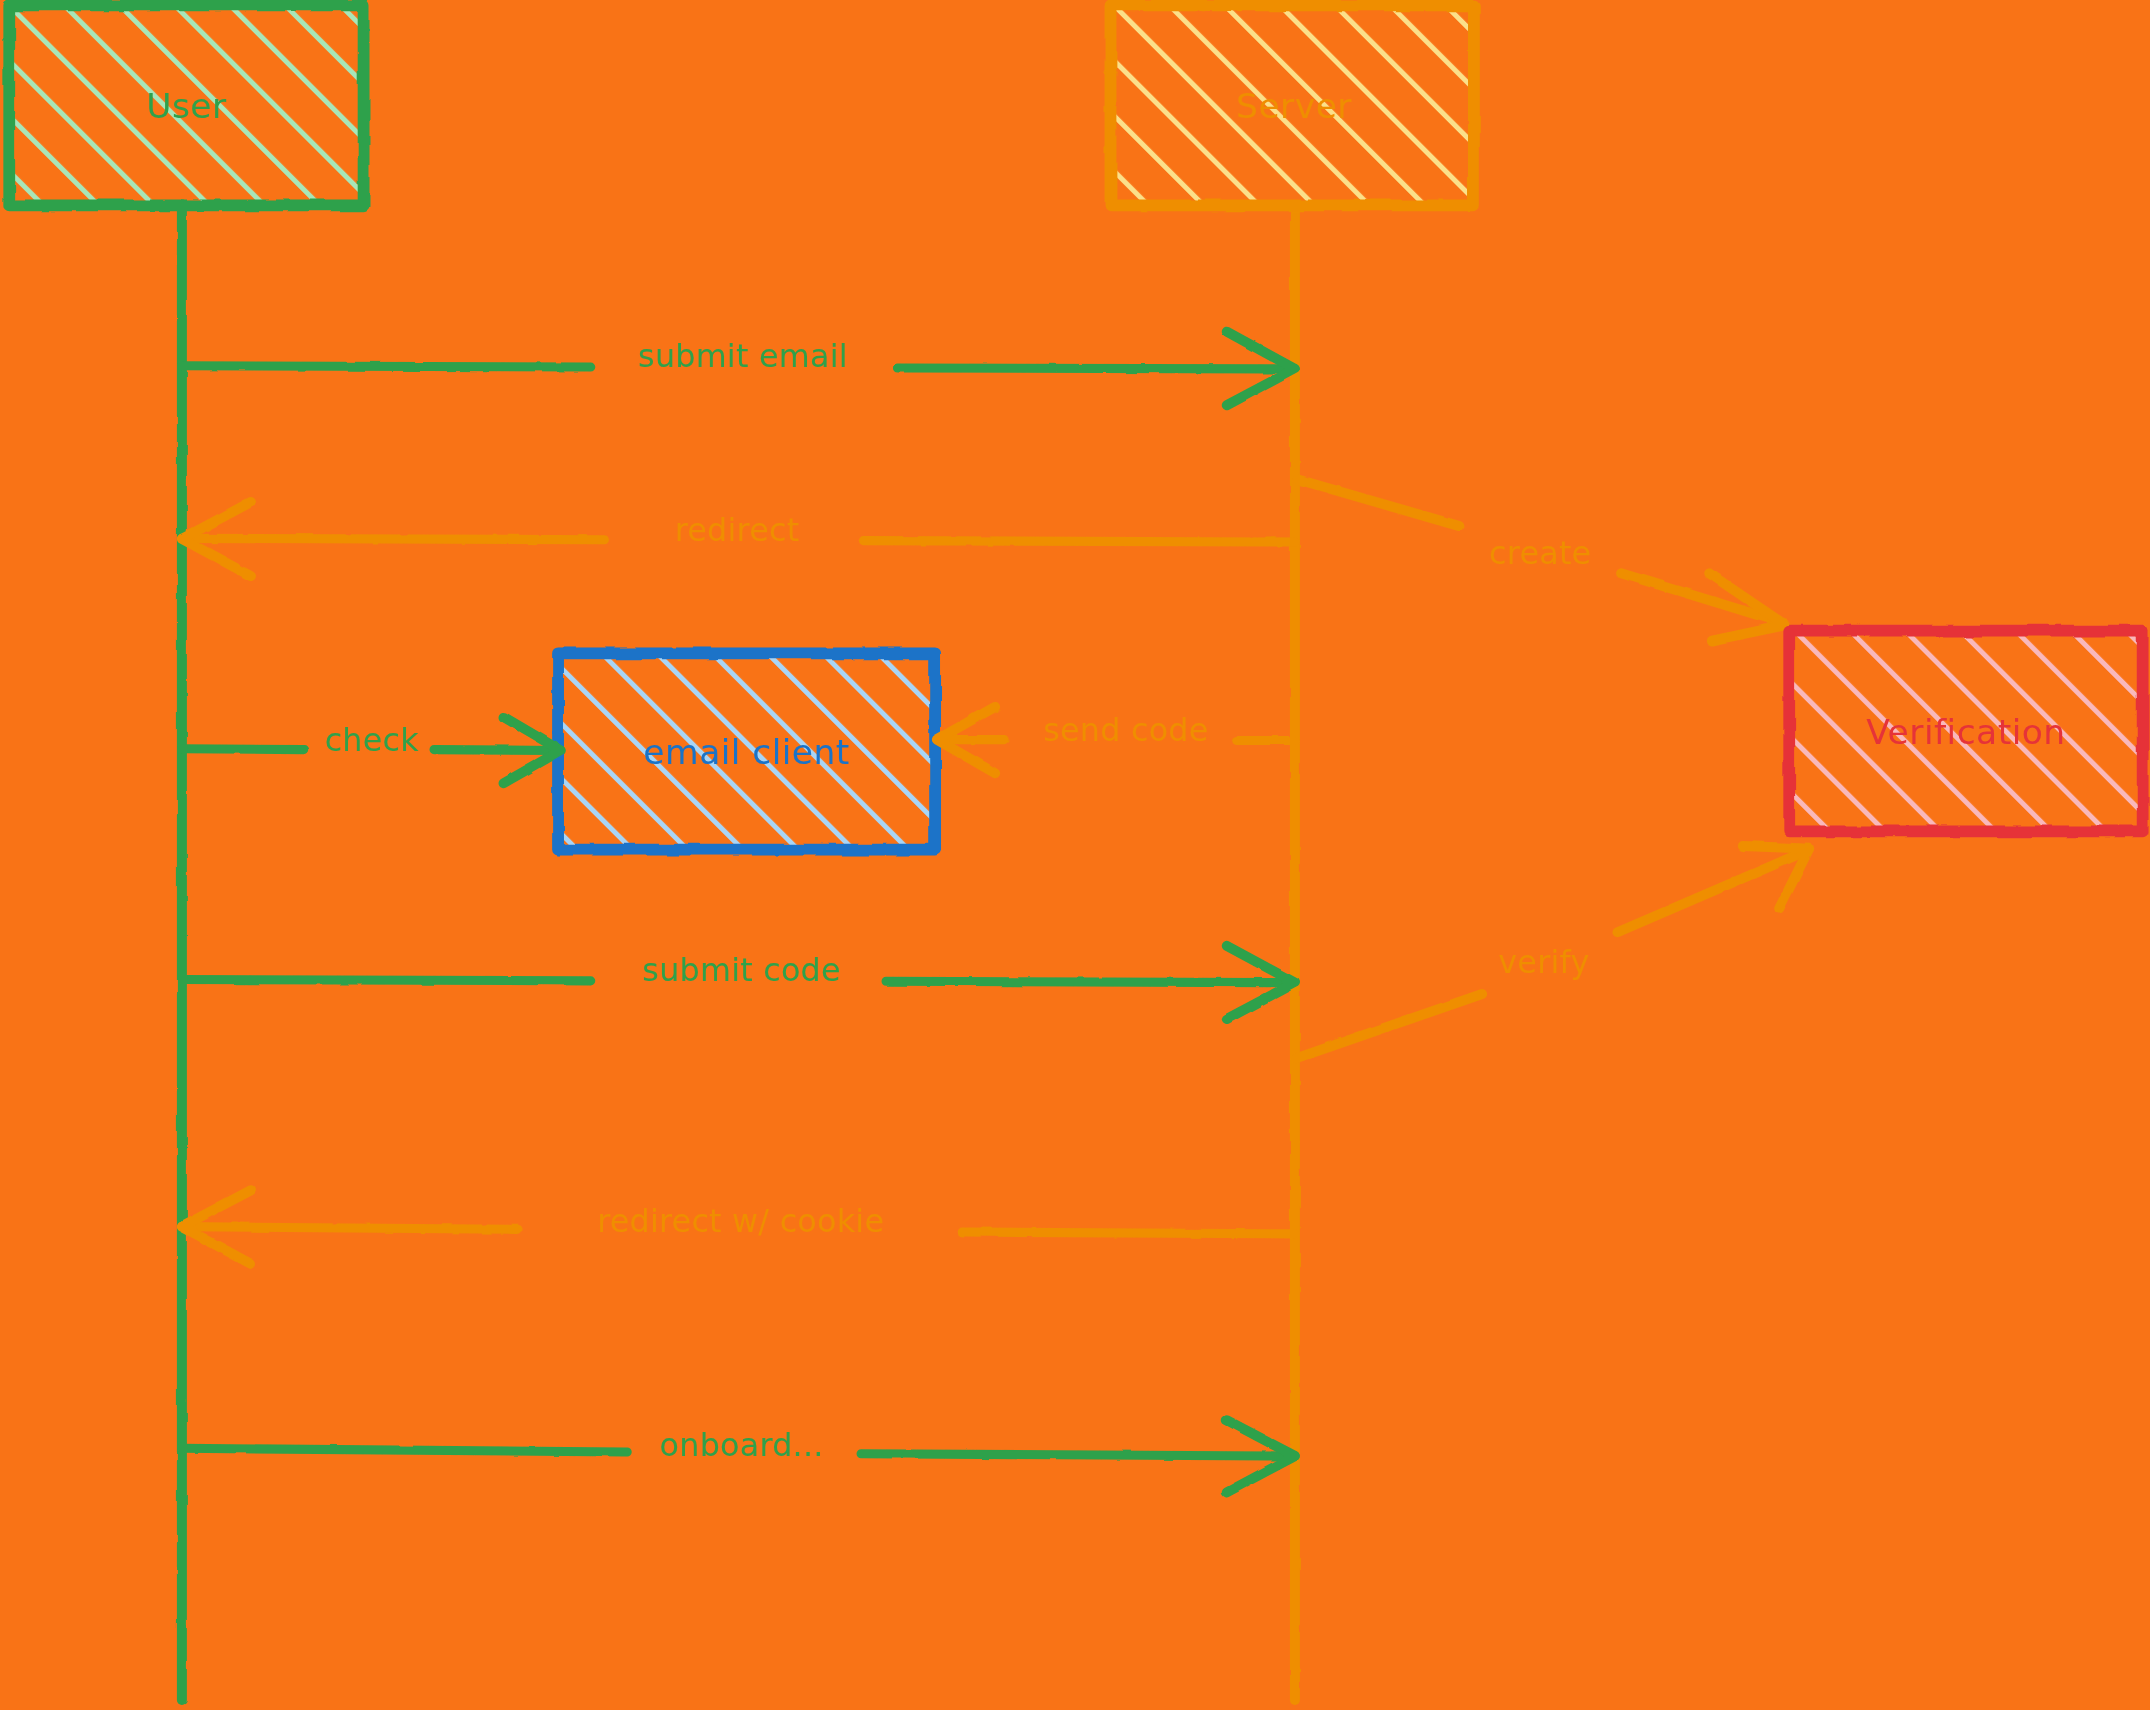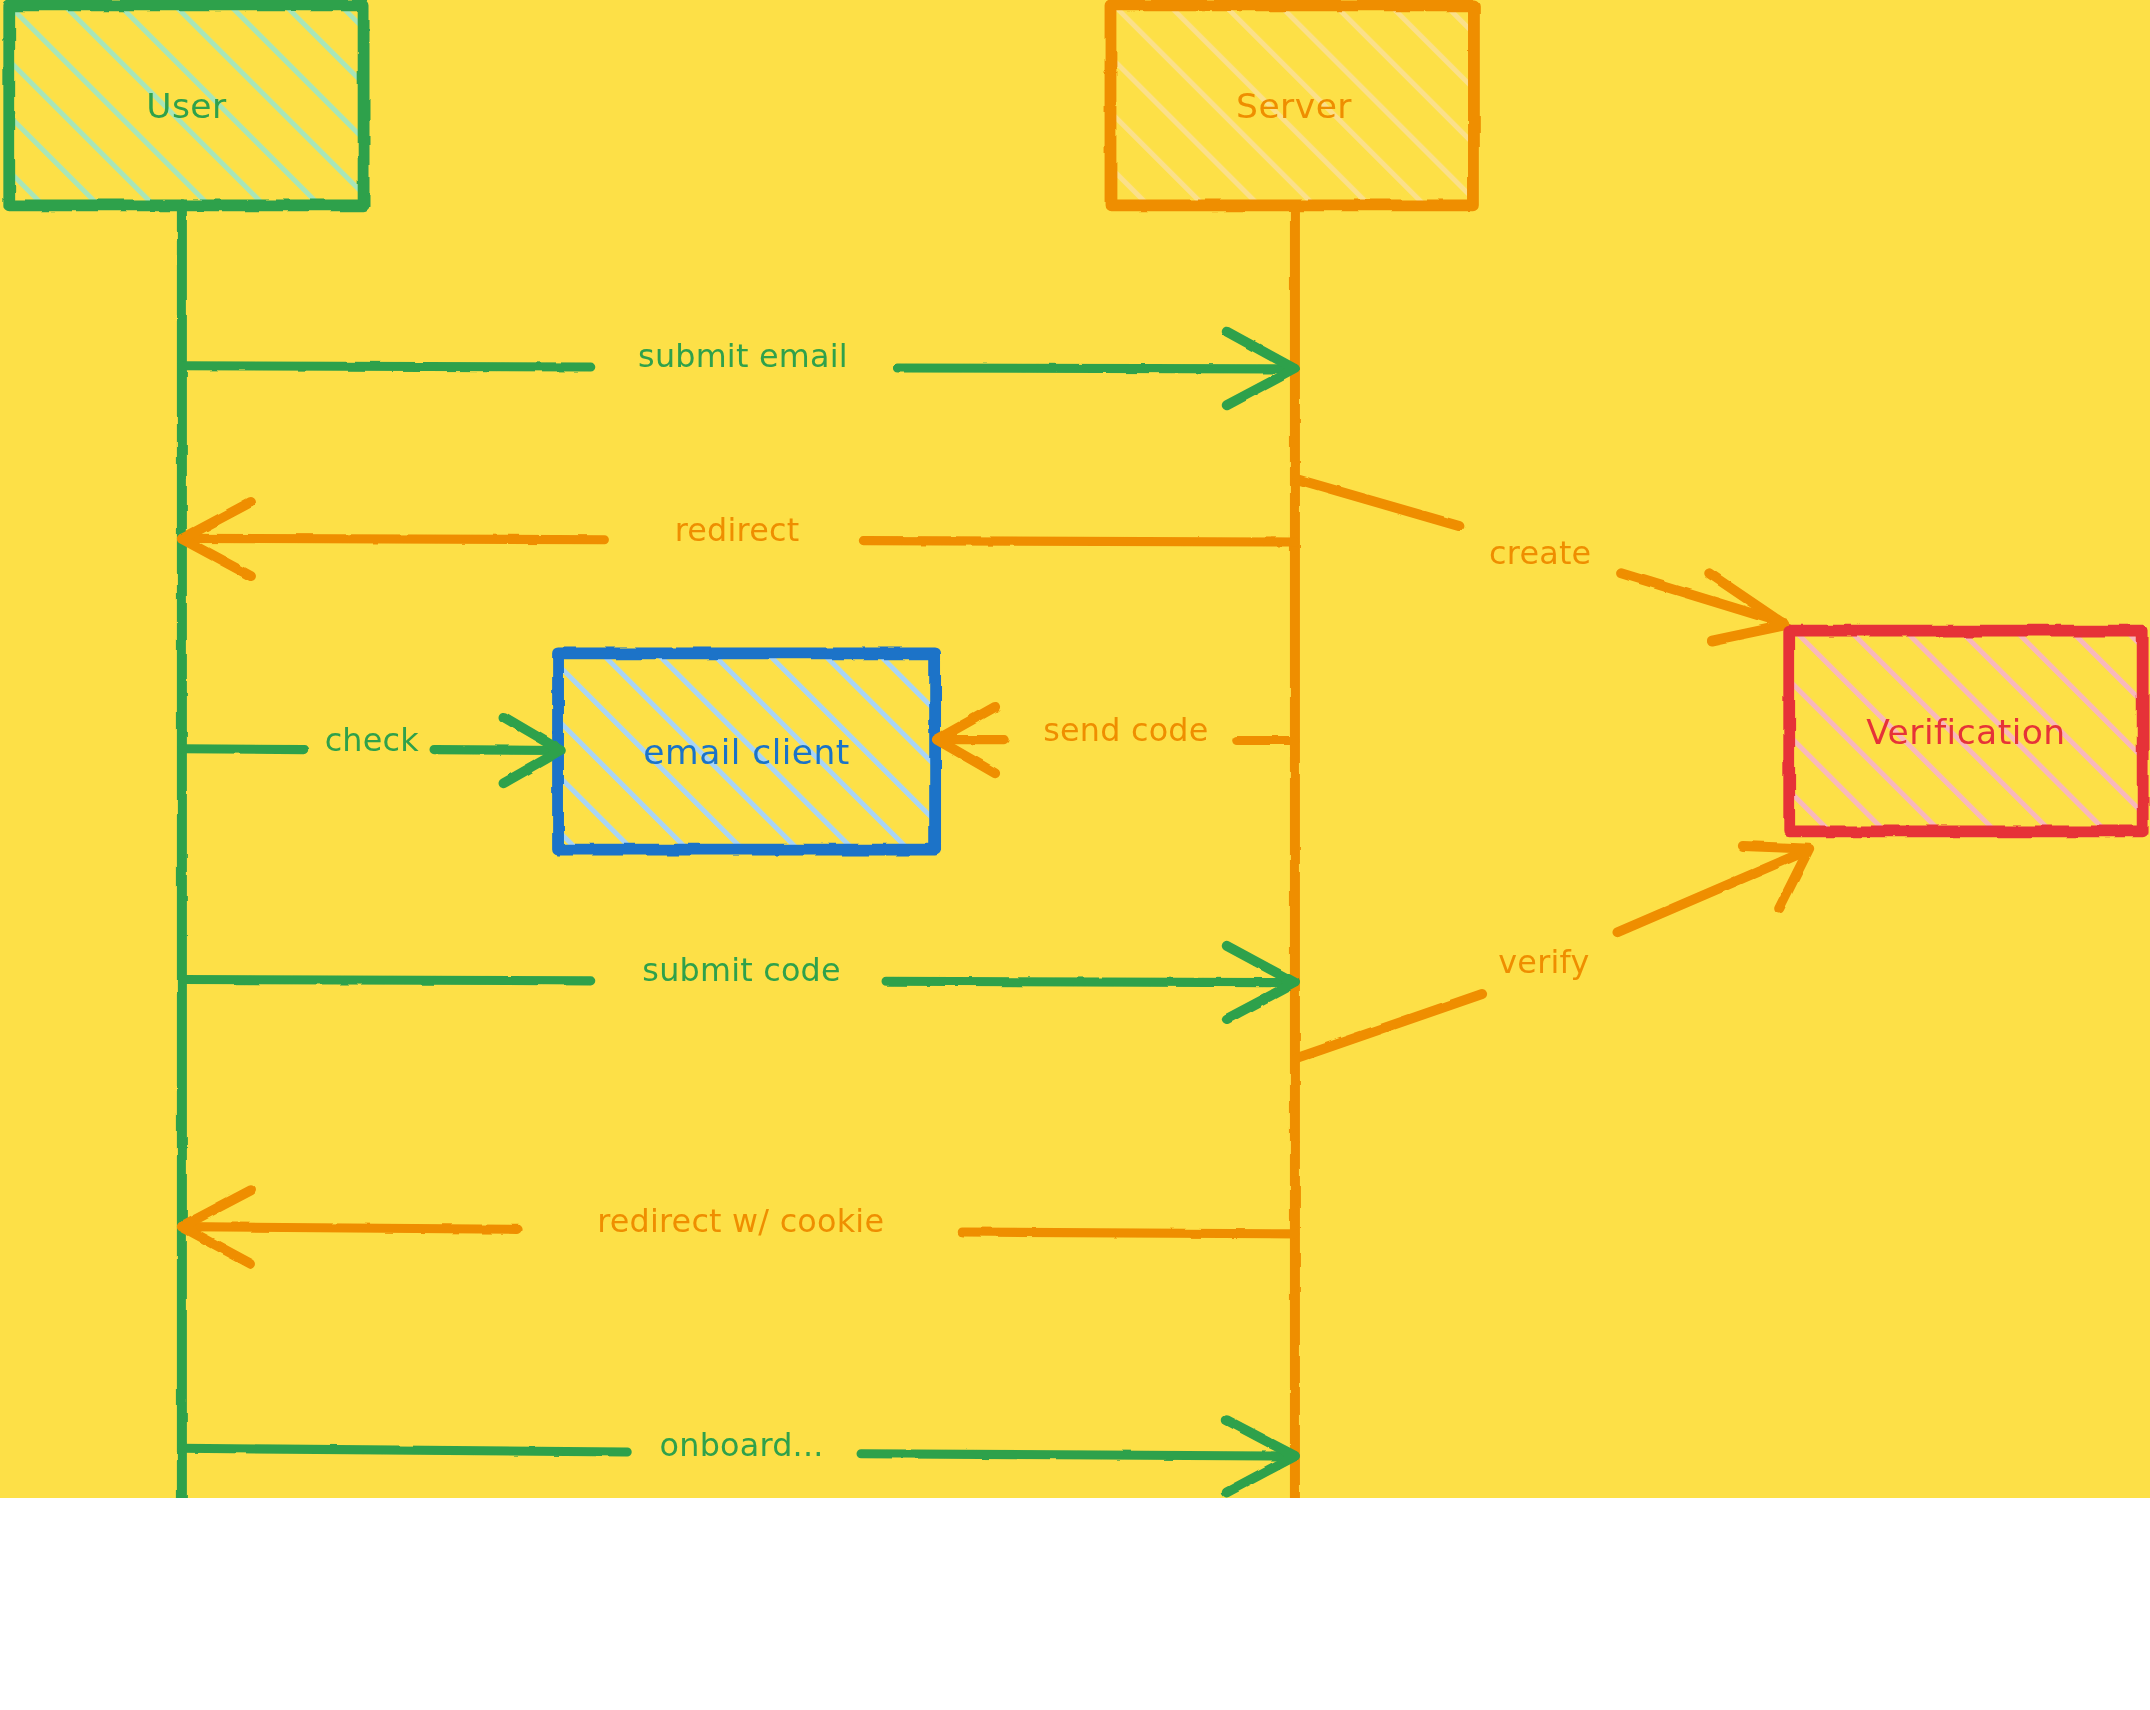--- a/index.html
+++ b/index.html
@@ -6,22 +6,22 @@
     margin: 0;
     padding: 0;
     background: #ffffff;
   }
   body {
     font-family: "Liberation Sans", sans-serif;
   }
   #canvas-wrap {
     position: relative;
     width: 2151px;
-    height: 1498px;
-    background: #fde047;
+    height: 1710px;
+    background: #f97316;
     overflow: hidden;
   }
   svg#diagram {
     position: absolute;
     inset: 0;
     width: 2151px;
     height: 1710px;
     display: block;
   }
   .node-label {

